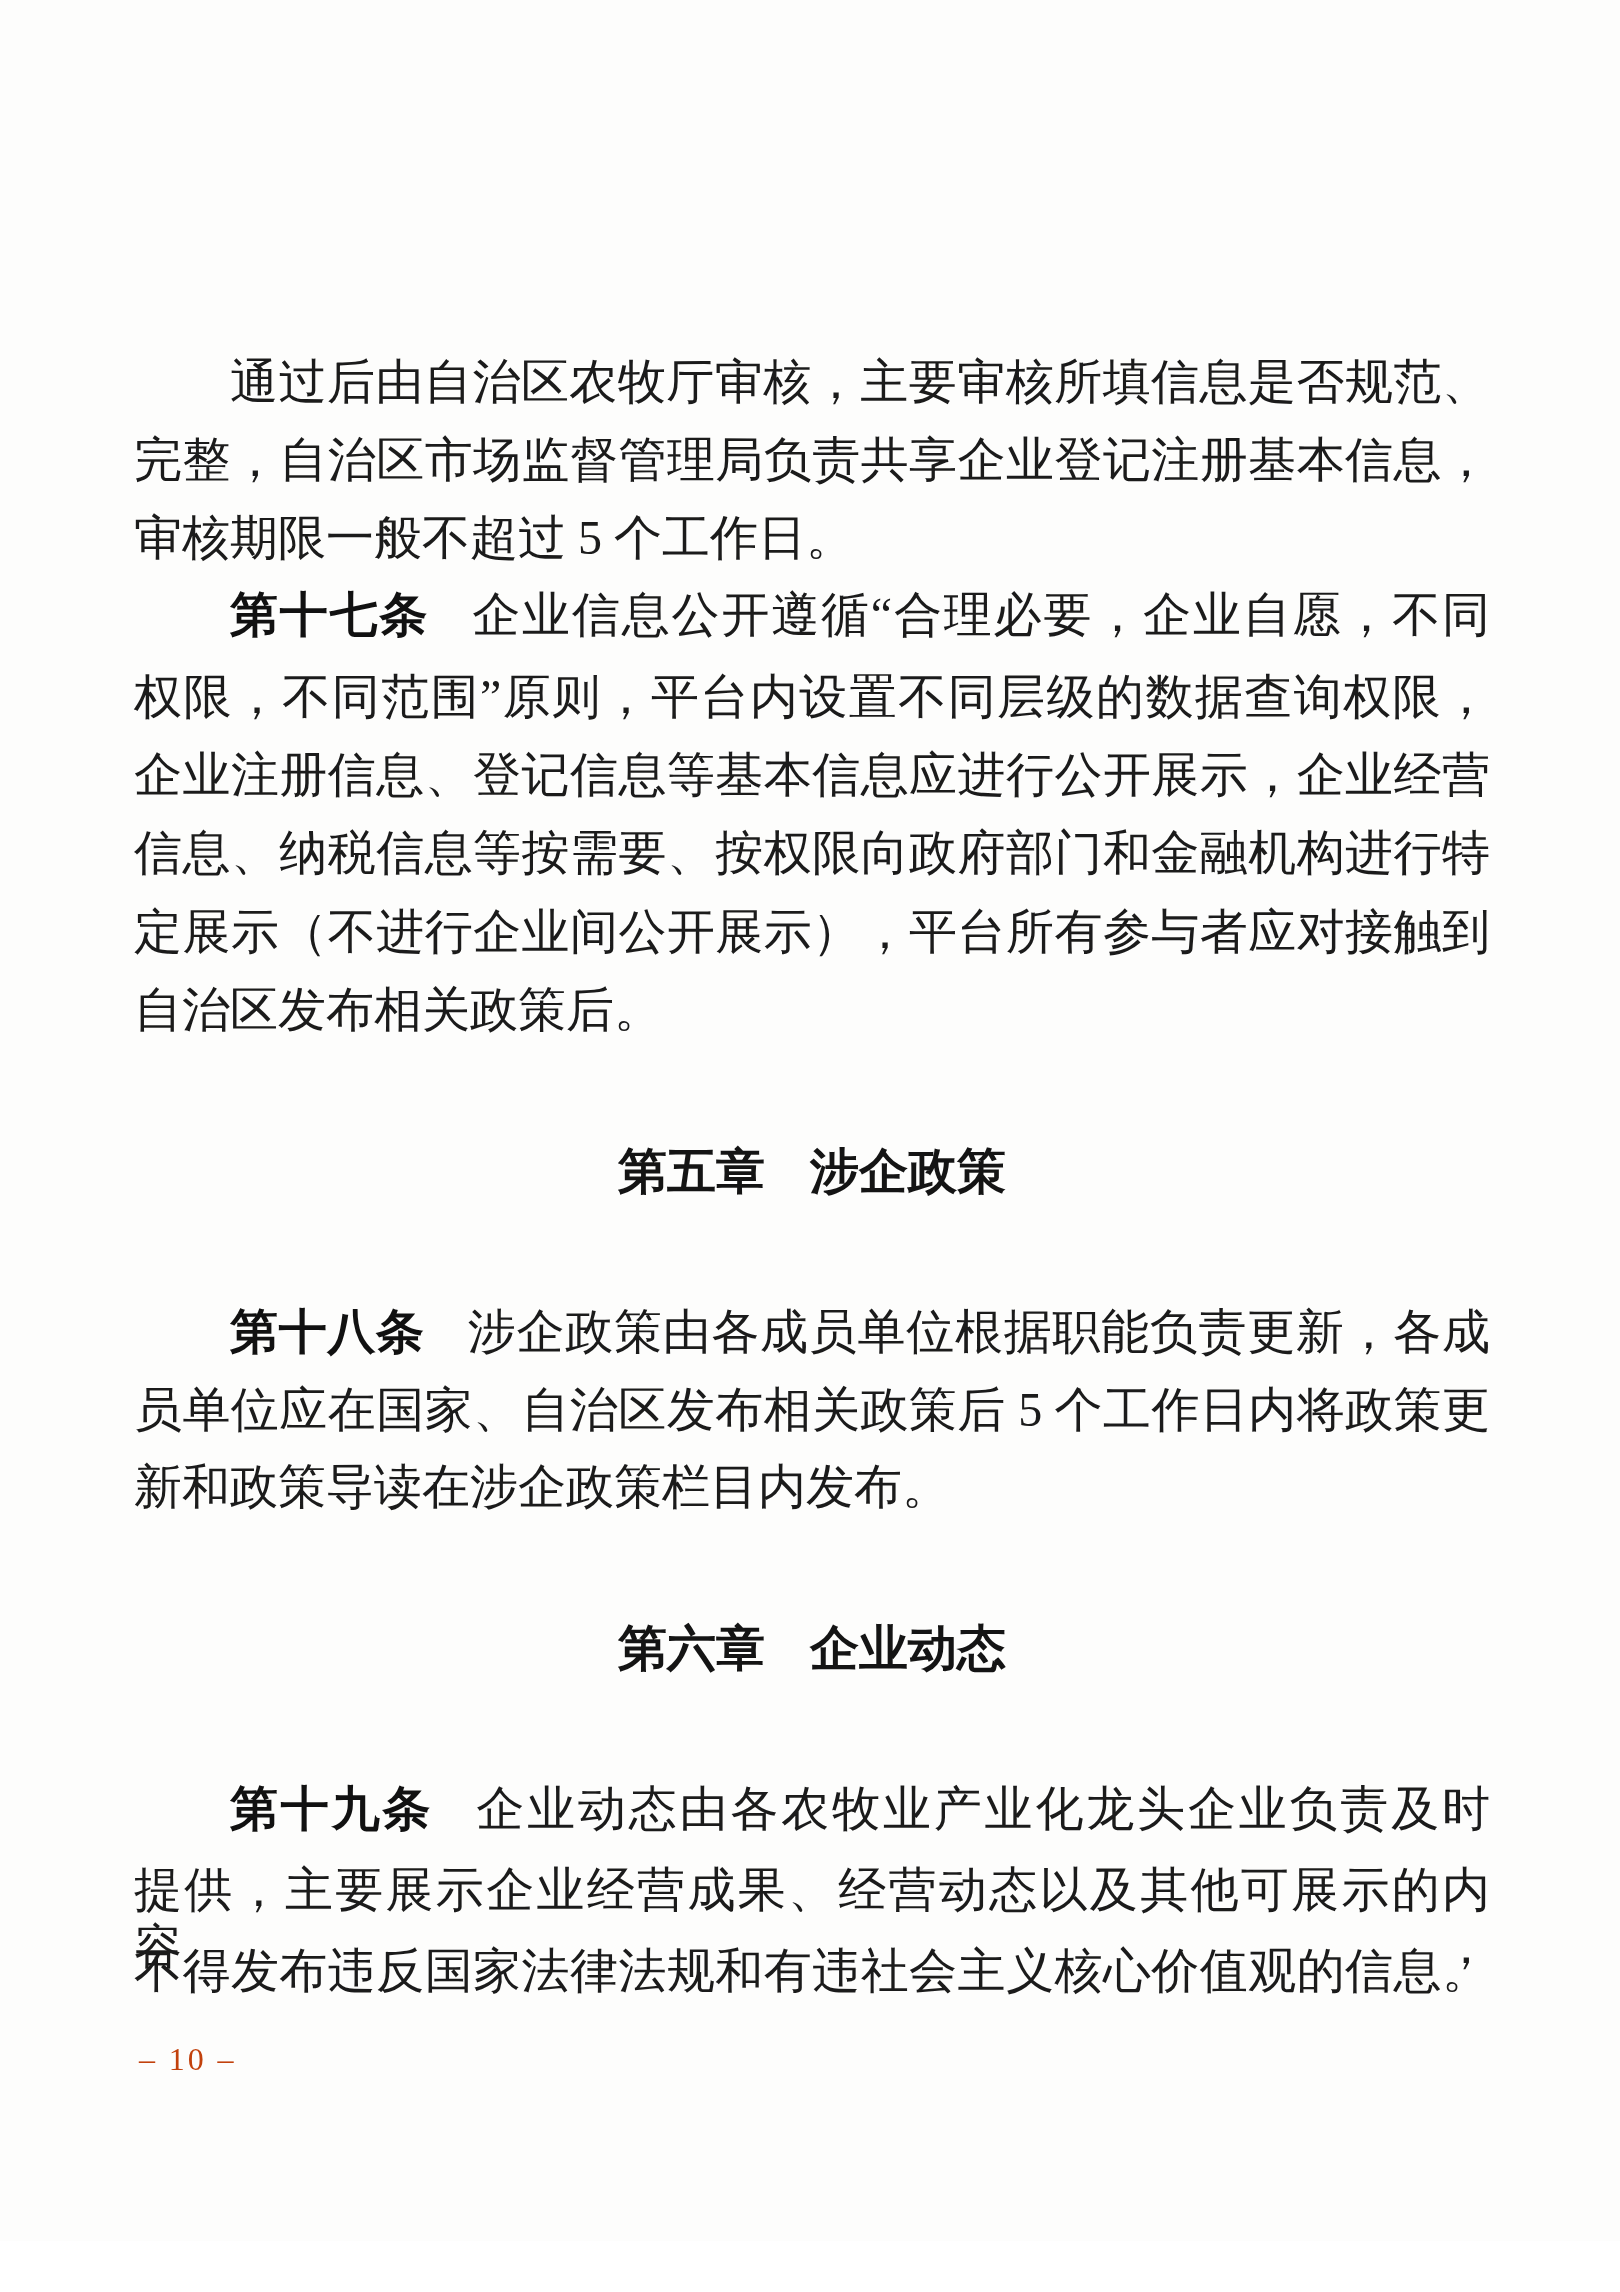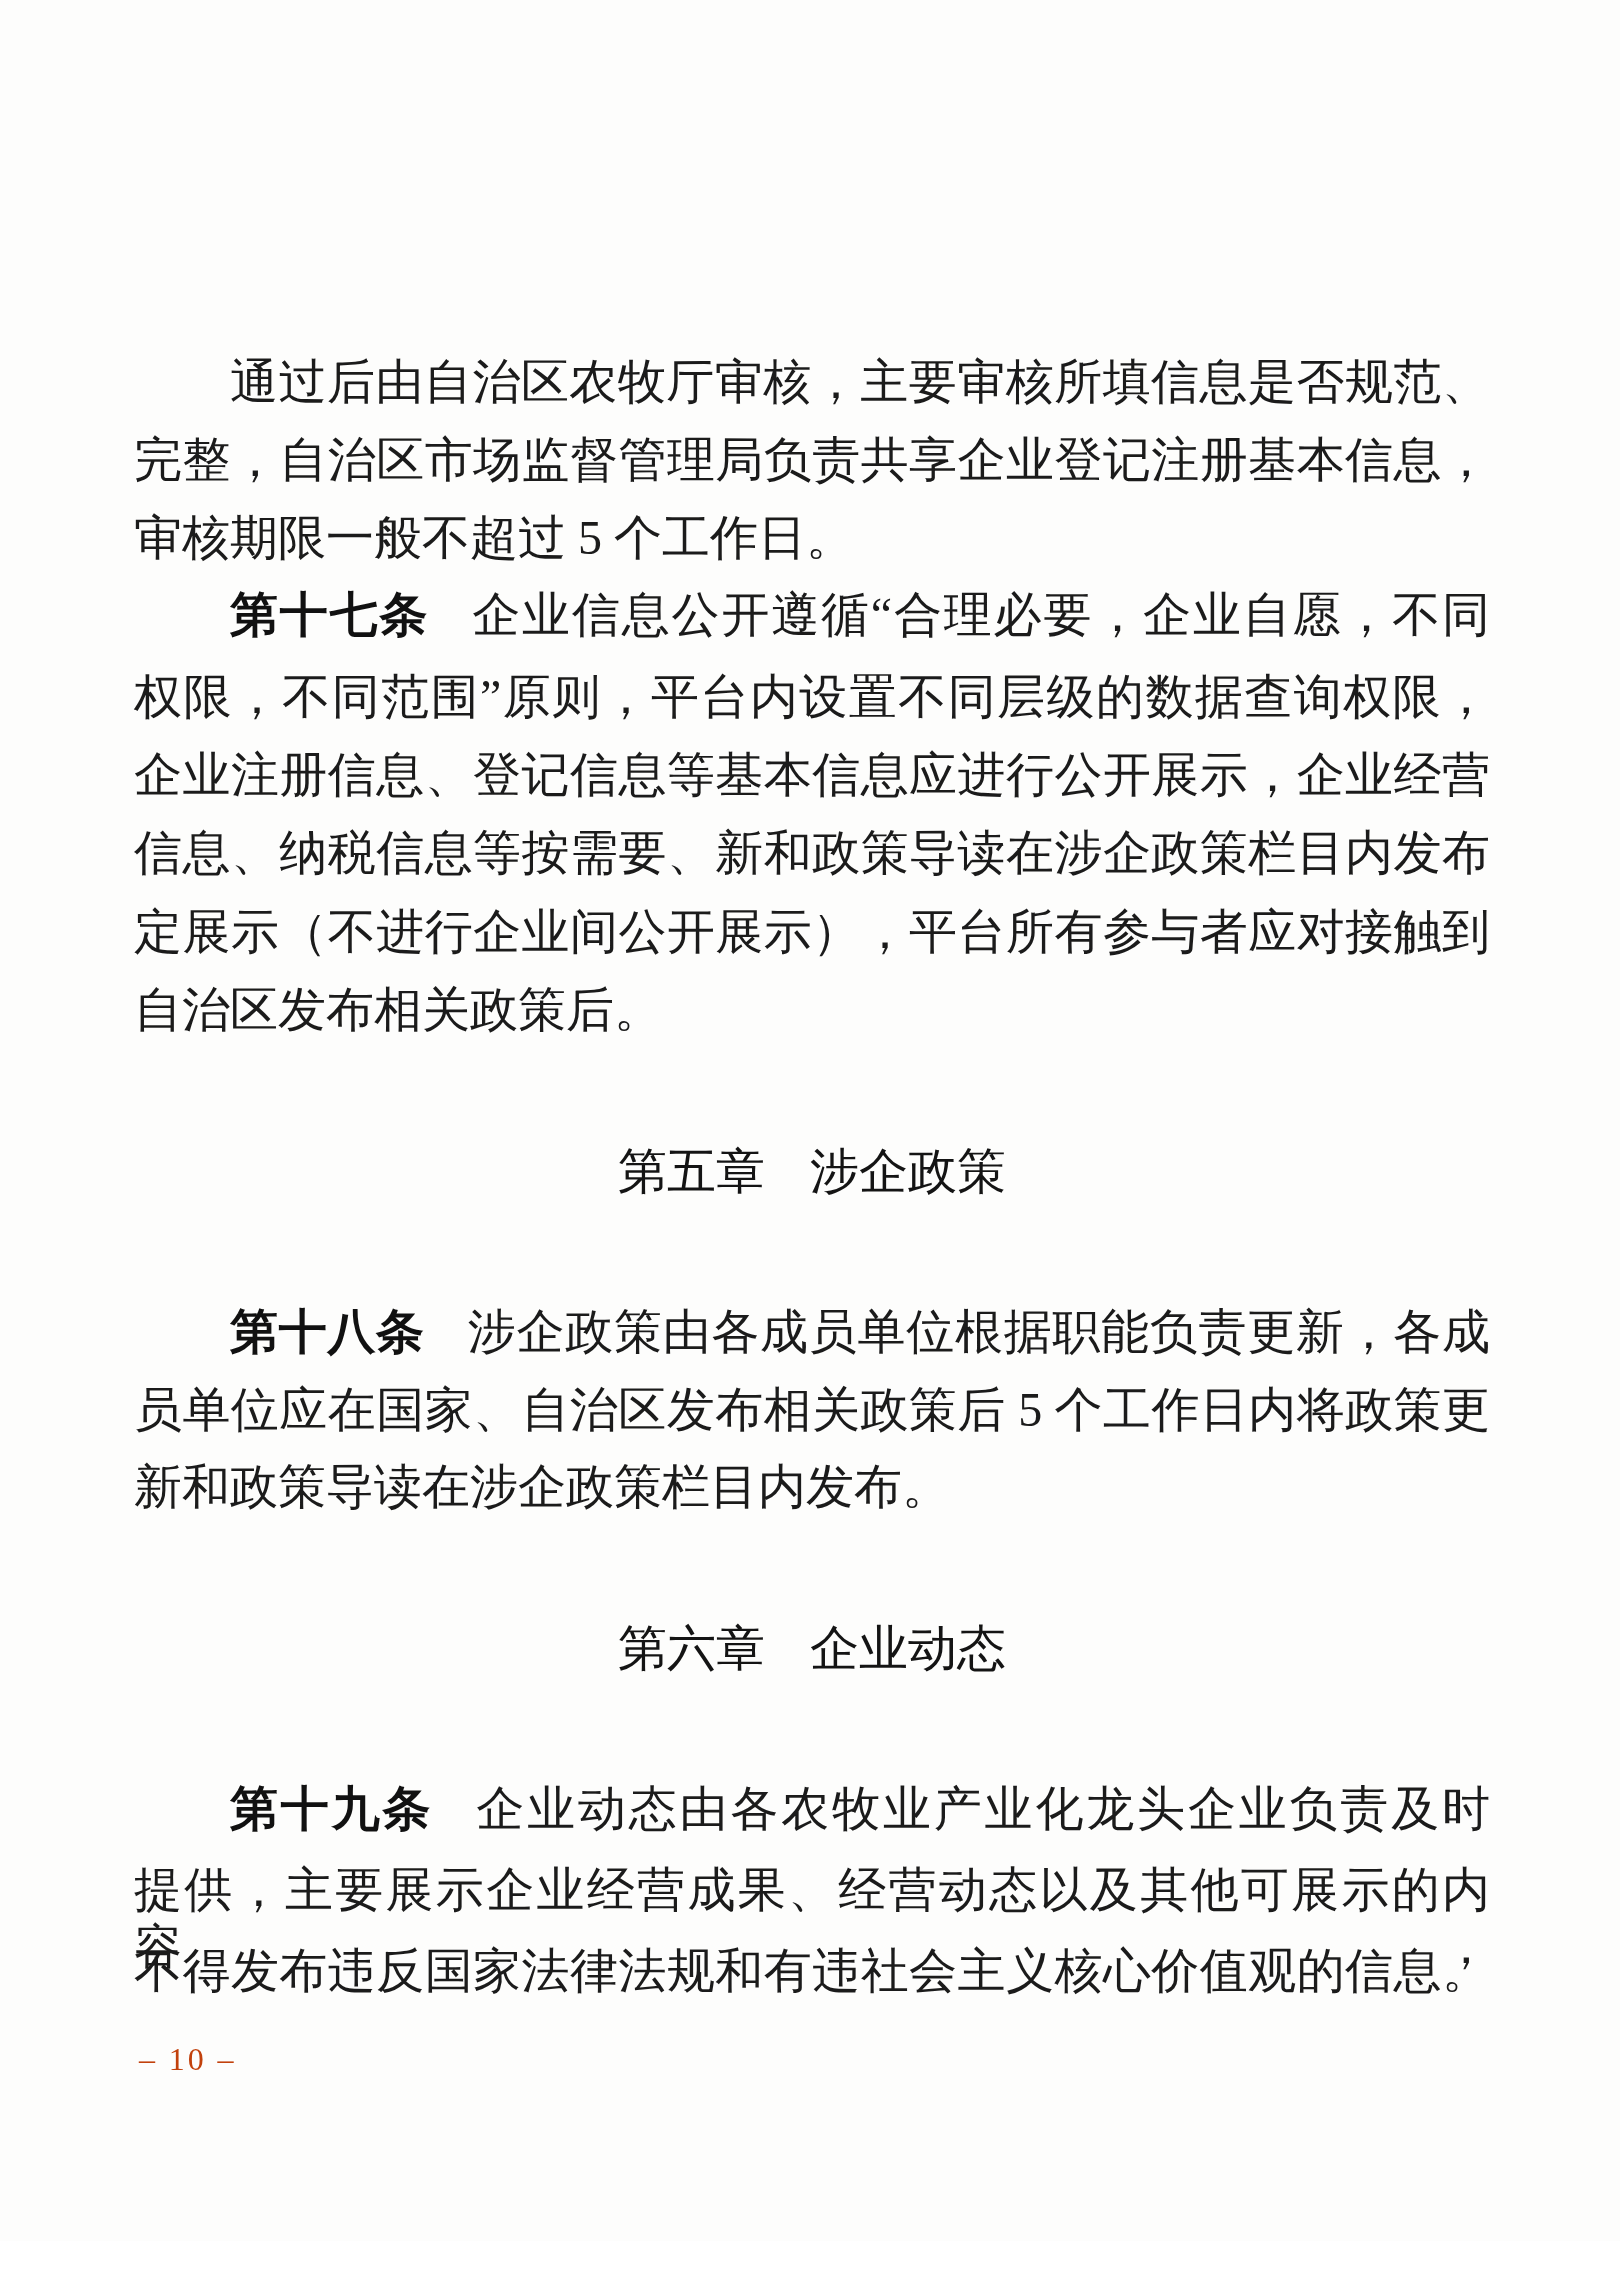--- a/index.html
+++ b/index.html
@@ -32,21 +32,21 @@
     color:#111;
     margin-right:43px;
   }
   .heading {
     position:absolute;
     left:134px;
     right:130px;
     text-align:center;
     font-size:49px;
     line-height:57px;
-    font-weight:400;
+    font-weight:700;
     font-family:"Liberation Sans","DejaVu Sans",sans-serif;
     color:#141414;
   }
   .heading .num { margin-right:45px; }
   .footer {
     position:absolute;
     left:139px;
     top:2041px;
     font-size:32px;
     letter-spacing:2.9px;
@@ -58,21 +58,21 @@
 
 <div class="page">
 
   <div class="line j ind" style="top:353px"><span>通过后由自治区农牧厅审核，主要审核所填信息是否规范、</span></div>
   <div class="line j" style="top:431px"><span>完整，自治区市场监督管理局负责共享企业登记注册基本信息，</span></div>
   <div class="line" style="top:509px"><span>审核期限一般不超过 5 个工作日。</span></div>
 
   <div class="line j ind" style="top:586px"><span class="term">第十七条</span><span>企业信息公开遵循“合理必要，企业自愿，不同</span></div>
   <div class="line j" style="top:668px"><span>权限，不同范围”原则，平台内设置不同层级的数据查询权限，</span></div>
   <div class="line j" style="top:746px"><span>企业注册信息、登记信息等基本信息应进行公开展示，企业经营</span></div>
-  <div class="line j" style="top:824px"><span>信息、纳税信息等按需要、新和政策导读在涉企政策栏目内发布</span></div>
+  <div class="line j" style="top:824px"><span>信息、纳税信息等按需要、按权限向政府部门和金融机构进行特</span></div>
   <div class="line j" style="top:903px"><span>定展示（不进行企业间公开展示），平台所有参与者应对接触到</span></div>
   <div class="line" style="top:981px"><span>自治区发布相关政策后。</span></div>
 
   <div class="heading" style="top:1143px"><span class="num">第五章</span><span>涉企政策</span></div>
 
   <div class="line j ind" style="top:1303px"><span class="term">第十八条</span><span>涉企政策由各成员单位根据职能负责更新，各成</span></div>
   <div class="line j" style="top:1381px"><span>员单位应在国家、自治区发布相关政策后 5 个工作日内将政策更</span></div>
   <div class="line" style="top:1458px"><span>新和政策导读在涉企政策栏目内发布。</span></div>
 
   <div class="heading" style="top:1620px"><span class="num">第六章</span><span>企业动态</span></div>

